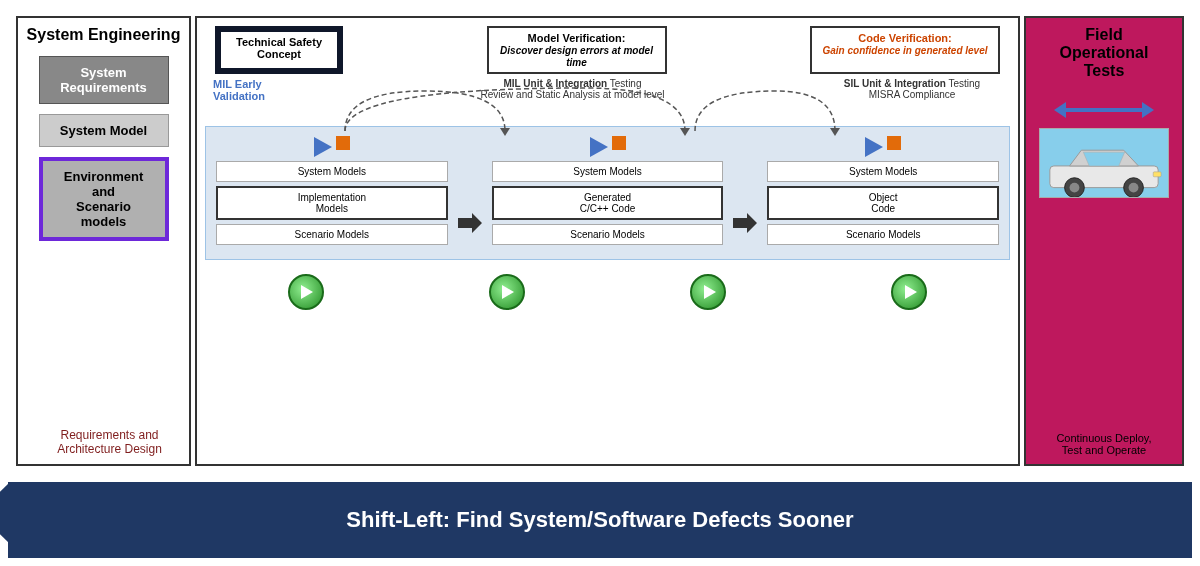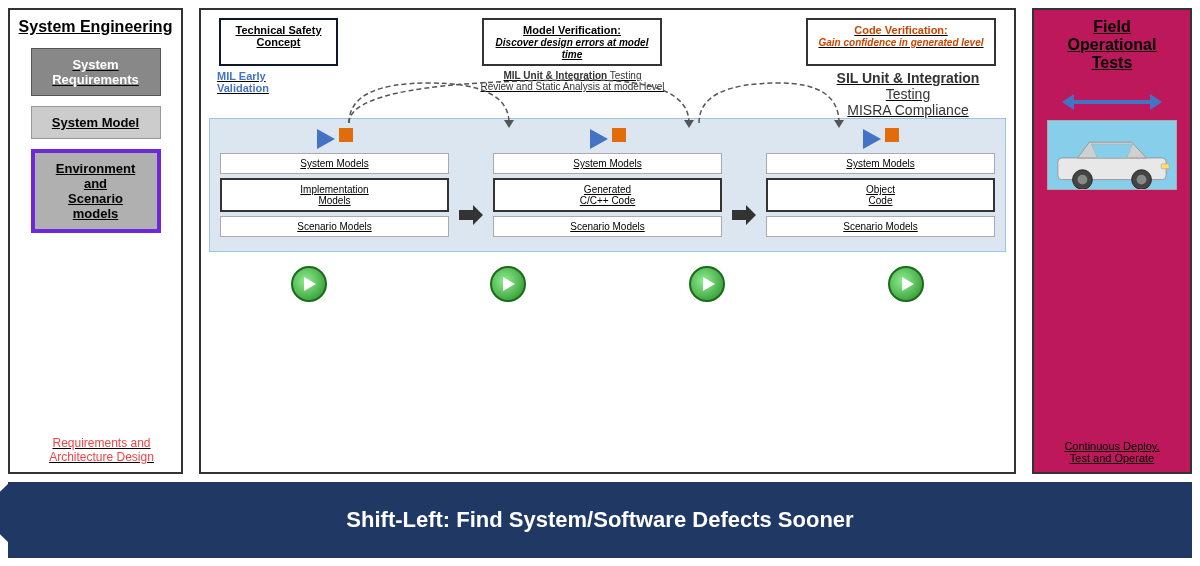--- a/index.html
+++ b/index.html
@@ -15,23 +15,22 @@
     .main-container {
       width: 1200px;
       height: 566px;
       display: flex;
       flex-direction: column;
     }
 
     .top-section {
       display: flex;
       flex: 1;
-      padding: 8px;
-      gap: 16px;
-      text-decoration: underline;
+      padding: 16px;
+      gap: 4px;
     }
 
     
     .left-panel {
       width: 175px;
       border: 2px solid #333;
       padding: 8px;
       display: flex;
       flex-direction: column;
       align-items: center;
@@ -77,21 +76,21 @@
       text-align: center;
       padding: 8px 12px;
       width: 130px;
       margin-bottom: 10px;
     }
 
     .left-panel-footer {
       margin-top: auto;
       text-align: center;
       font-size: 12px;
-      color: #ef4444;
+      color: #7f1d1d;
       margin-left: 12px;
     }
 
     
     .middle-panel {
       flex: 1;
       border: 2px solid #333;
       padding: 8px;
       position: relative;
       background: #fff;
@@ -240,39 +239,39 @@
 
       <div class="left-panel-footer">
         Requirements  and<br>Architecture Design
       </div>
     </div>
 
     <div class="middle-panel">
       <div class="middle-content">
 
         <div style="display:flex; justify-content:space-between; margin-bottom:4px; padding:0 10px;">
-          <div class="concept-box" style="width:119px; font-size:11px; font-weight:bold; text-align:center; border:2px solid #0f172a; padding:4px;">
+          <div class="concept-box" style="width:128px; font-size:11px; font-weight:bold; text-align:center; border:6px solid #0f172a; padding:4px;">
             Technical Safety<br>Concept
           </div>
           <div class="concept-box" style="width:180px; font-size:11px; text-align:center; border:2px solid #333; padding:4px;">
             <strong>Model Verification:</strong><br><span style="font-style:italic; font-size:10px;">Discover design errors at model time</span>
           </div>
           <div class="concept-box orange-title" style="width:190px; font-size:11px; text-align:center; border:2px solid #333; padding:4px;">
             <strong>Code Verification:</strong><br><span style="font-style:italic; font-size:10px;">Gain confidence in generated level</span>
           </div>
         </div>
 
         <div style="display:flex; justify-content:space-between; margin-bottom:4px; padding:0 8px; position:relative; height:40px;">
           <div style="color:#4472c4; font-weight:bold; font-size:11px; width:110px;">
             MIL Early<br>Validation
           </div>
           <div style="font-size:10px; text-align:center; flex:1; color:#333;">
             <strong>MIL Unit &amp; Integration</strong> Testing<br>Review and Static Analysis at model level
           </div>
-          <div style="font-size:14px; text-align:center; width:180px; color:#333;">
+          <div style="font-size:10px; text-align:center; width:180px; color:#333;">
             <strong>SIL Unit &amp; Integration</strong> Testing<br>MISRA Compliance
           </div>
         </div>
 
         <div style="position:relative;">
           <svg style="position:absolute; top:-36px; left:100px; width:580px; height:50px; z-index:10;">
 
             <path d="M 40,45 Q 40,5 120,5 Q 200,5 200,45" stroke="#555" stroke-width="1.5" stroke-dasharray="5,3" fill="none"></path>
             <polygon points="195,42 200,50 205,42" fill="#555"></polygon>
 

